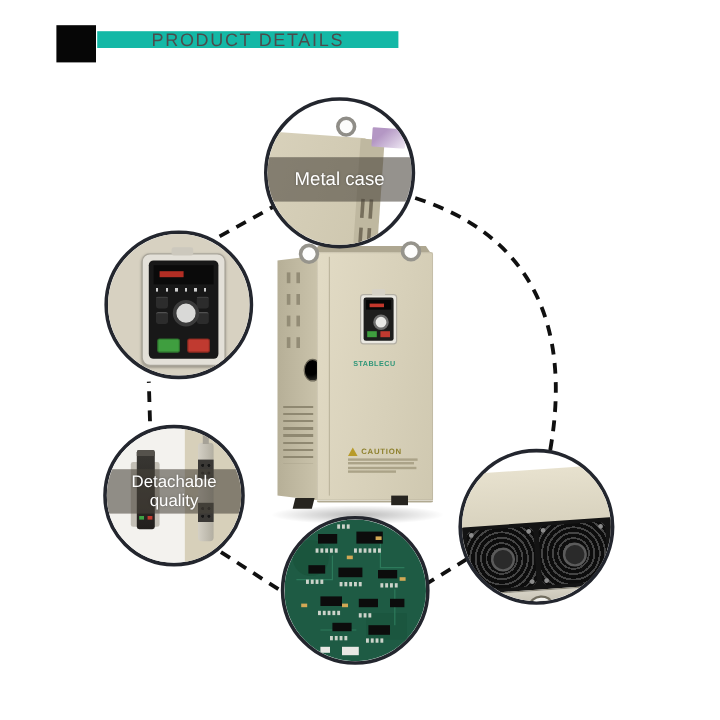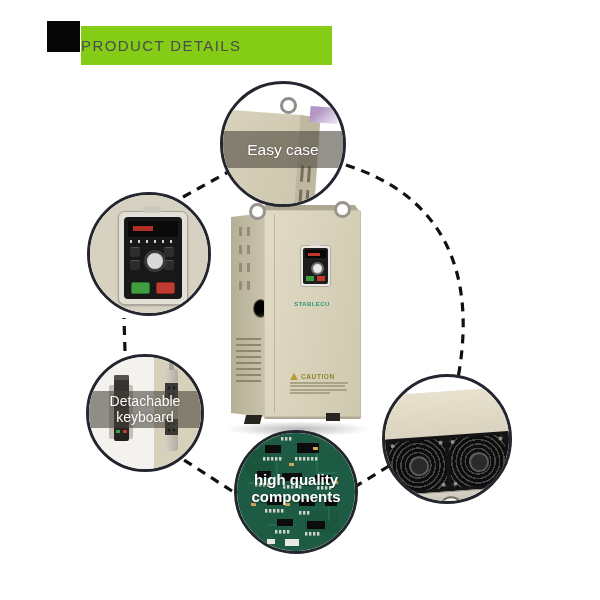--- a/index.html
+++ b/index.html
@@ -1,22 +1,22 @@
 <!DOCTYPE html>
 <html><head>
 <meta charset="utf-8">
 <style>
   html,body{margin:0;padding:0;background:#ffffff;}
   .stage{position:relative;width:600px;height:600px;background:#ffffff;overflow:hidden;
          font-family:"Liberation Sans","DejaVu Sans",sans-serif;}
 
   
   .hdr-block{position:absolute;left:47px;top:21px;width:33px;height:31px;background:#060606;z-index:6;}
-  .hdr-banner{position:absolute;left:81px;top:26px;width:251px;height:39px;background:#84cc16;
-              display:flex;align-items:center;z-index:6;}
+  .hdr-banner{position:absolute;left:81px;top:26px;width:251px;height:14px;background:#14b8a6;
+              display:flex;align-items:center;justify-content:center;z-index:6;}
   .hdr-title{font-size:15px;color:#4c4c4c;letter-spacing:1.4px;font-weight:400;}
 
   
   .connectors{position:absolute;left:0;top:0;z-index:1;}
   .connectors path{fill:none;stroke:#101010;stroke-width:3.2;stroke-dasharray:9 7;}
 
   
   .product{position:absolute;left:231px;top:203px;width:134px;height:224px;z-index:2;}
   .prod-shadow{position:absolute;left:-6px;bottom:-10px;width:146px;height:16px;
                background:radial-gradient(ellipse at center,rgba(0,0,0,0.28) 0%,rgba(0,0,0,0) 70%);}
@@ -215,21 +215,21 @@
     <div class="mc-front"></div>
     <div class="mc-side">
       <div class="mc-slot" style="left:4px;top:50px;"></div>
       <div class="mc-slot" style="left:11px;top:50px;"></div>
       <div class="mc-slot" style="left:4px;top:74px;"></div>
       <div class="mc-slot" style="left:11px;top:74px;"></div>
     </div>
     <div class="mc-hook"></div>
     <div class="mc-label"></div>
     <div class="band" style="top:47px;height:37px;font-size:15.5px;">
-      <span>Easy case</span>
+      <span>Metal case</span>
     </div>
   </div>
 
   <div class="circle" style="left:87px;top:192px;width:124px;height:124px;">
     <div class="kp-bg"></div>
     <div class="kp">
       <div class="kp-tab"></div>
       <div class="kp-in">
         <div class="kp-disp">
           <div class="kp-red"></div>
@@ -253,21 +253,21 @@
     <div class="kb-mod">
       <div class="kb-cap"></div>
       <div class="kb-g"></div>
       <div class="kb-r"></div>
     </div>
     <div class="kb-strip"></div>
     <div class="kb-stem"></div>
     <div class="kb-conn" style="top:26px;"></div>
     <div class="kb-conn" style="top:62px;"></div>
     <div class="band" style="top:34px;height:37px;font-size:14px;">
-      <span style="width:100px;">Detachable keyboard</span>
+      <span style="width:100px;">Detachable quality</span>
     </div>
   </div>
 
   <div class="circle" style="left:382px;top:374px;width:130px;height:130px;">
     <div class="fan-rot">
       <div class="fan-case"></div>
       <div class="fan-box">
         <div class="fan" style="left:4px;">
           <div class="fan-hub"></div>
           <div class="fan-screw" style="left:2px;top:2px;"></div>
@@ -357,18 +357,15 @@
       <g fill="#d2a855">
         <rect x="14" y="70" width="5" height="3"></rect>
           <rect x="52" y="30" width="5" height="3"></rect>
         <rect x="96" y="48" width="5" height="3"></rect>
           <rect x="76" y="14" width="5" height="3"></rect>
         <rect x="48" y="70" width="5" height="3"></rect>
       </g>
       <rect x="48" y="106" width="14" height="7" fill="#e8e8e4"></rect>
       <rect x="30" y="106" width="8" height="5" fill="#e8e8e4"></rect>
     </svg>
-    <div class="pcb-text">
-      <span style="display:inline-block;width:100px;">high quality components</span>
-    </div>
   </div>
 
 </div>
 
 </body></html>

